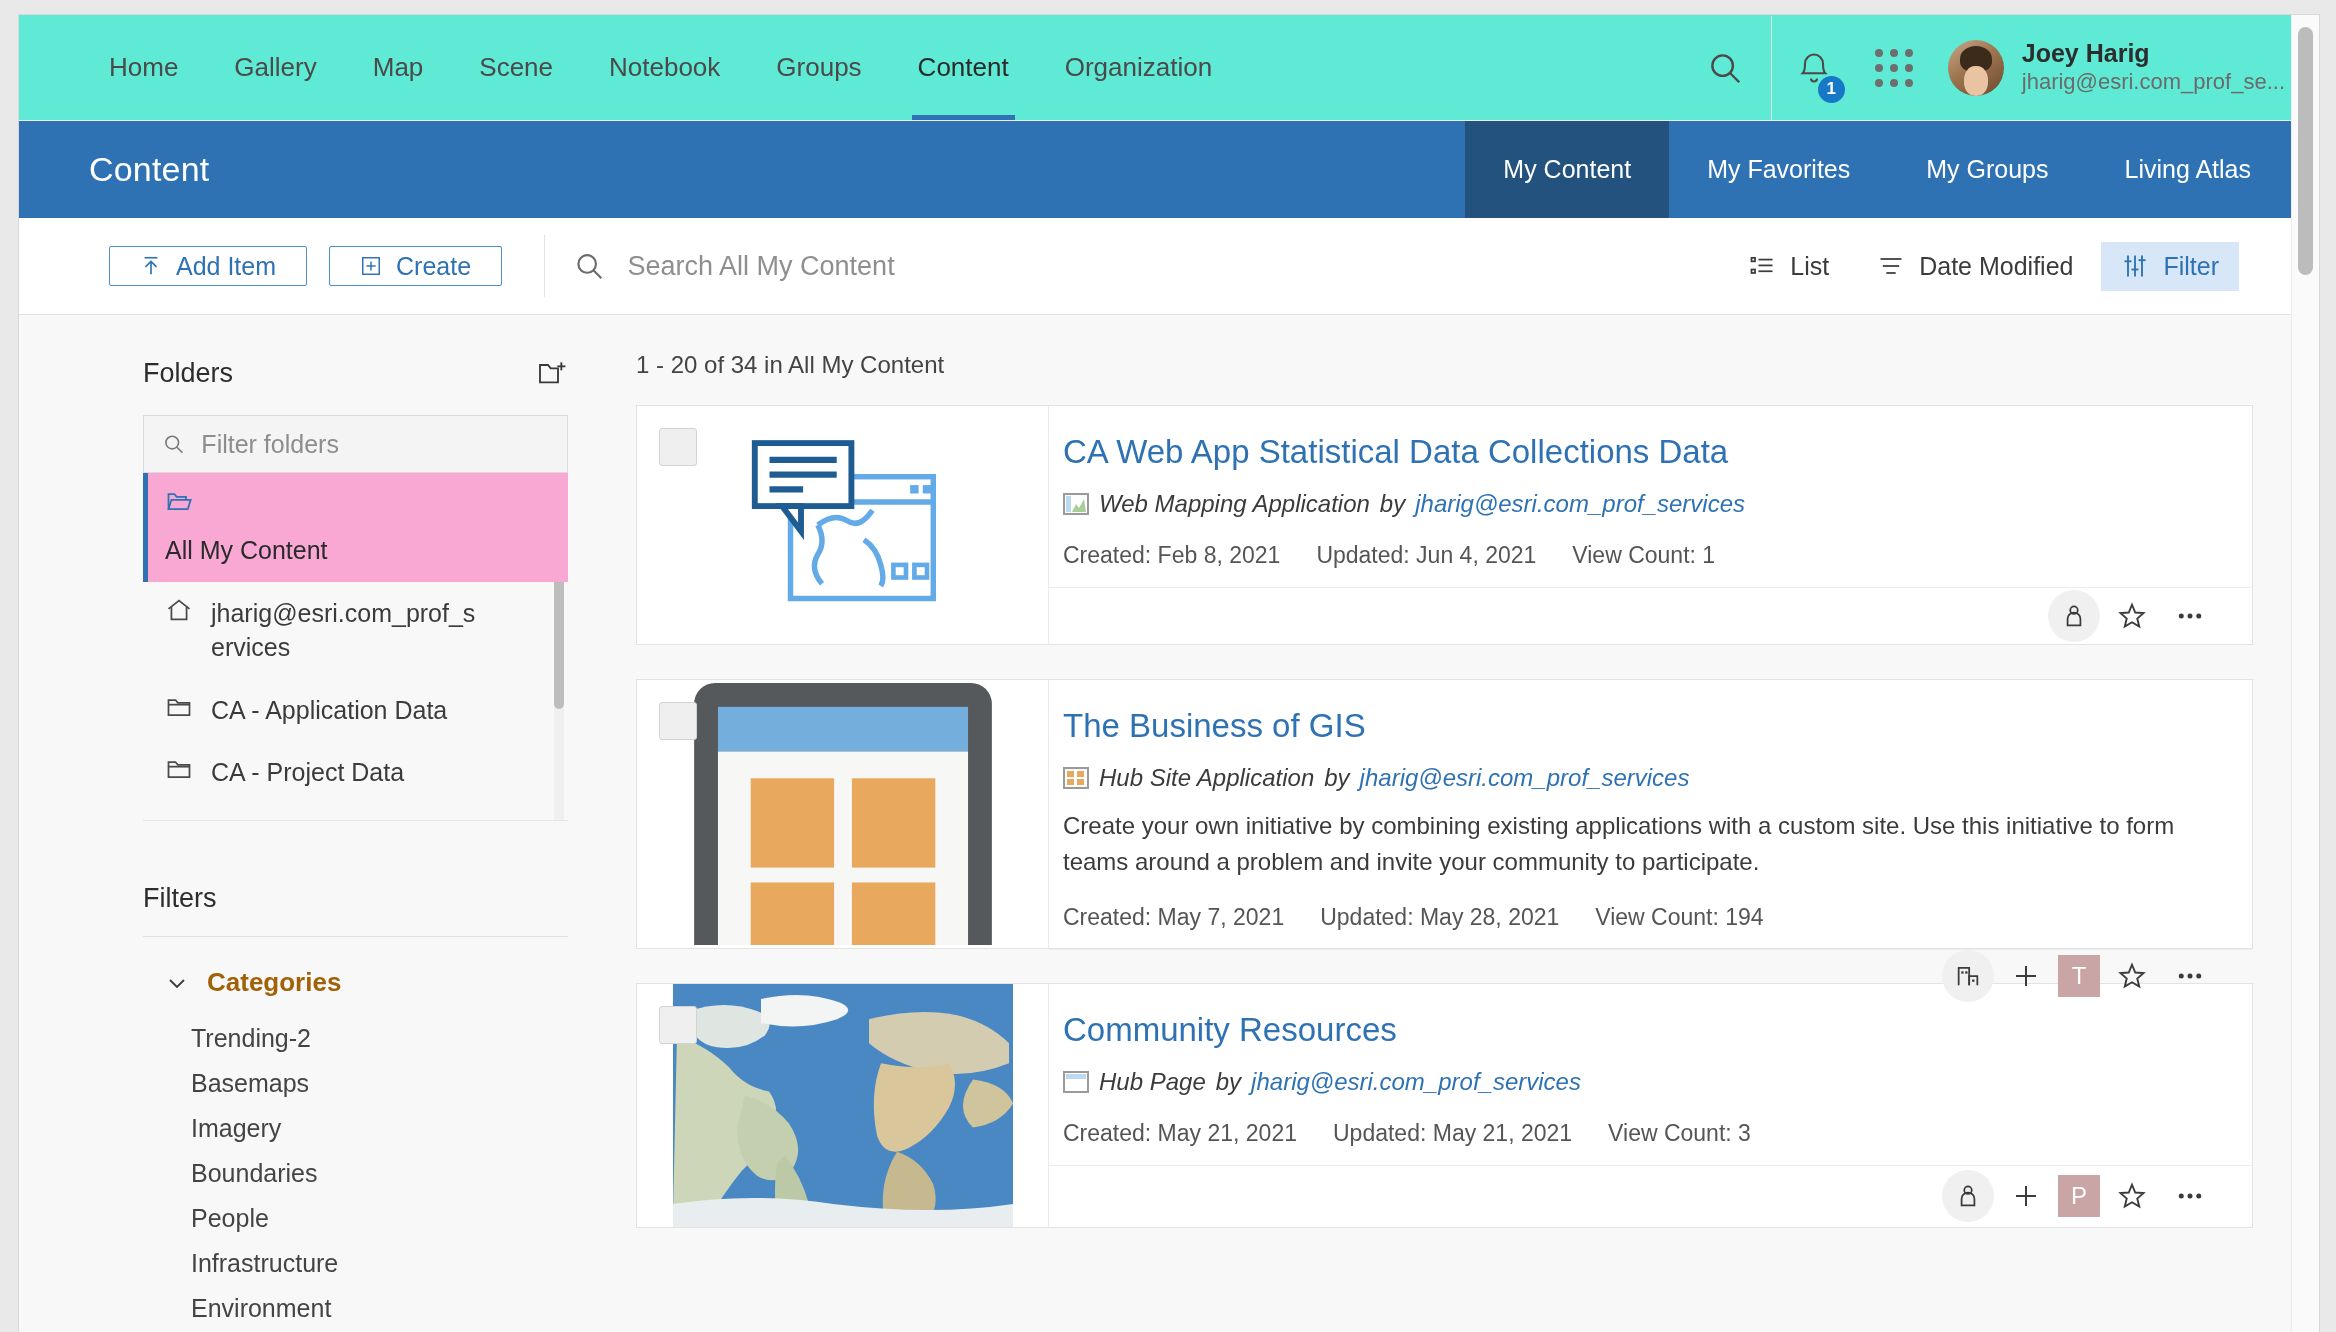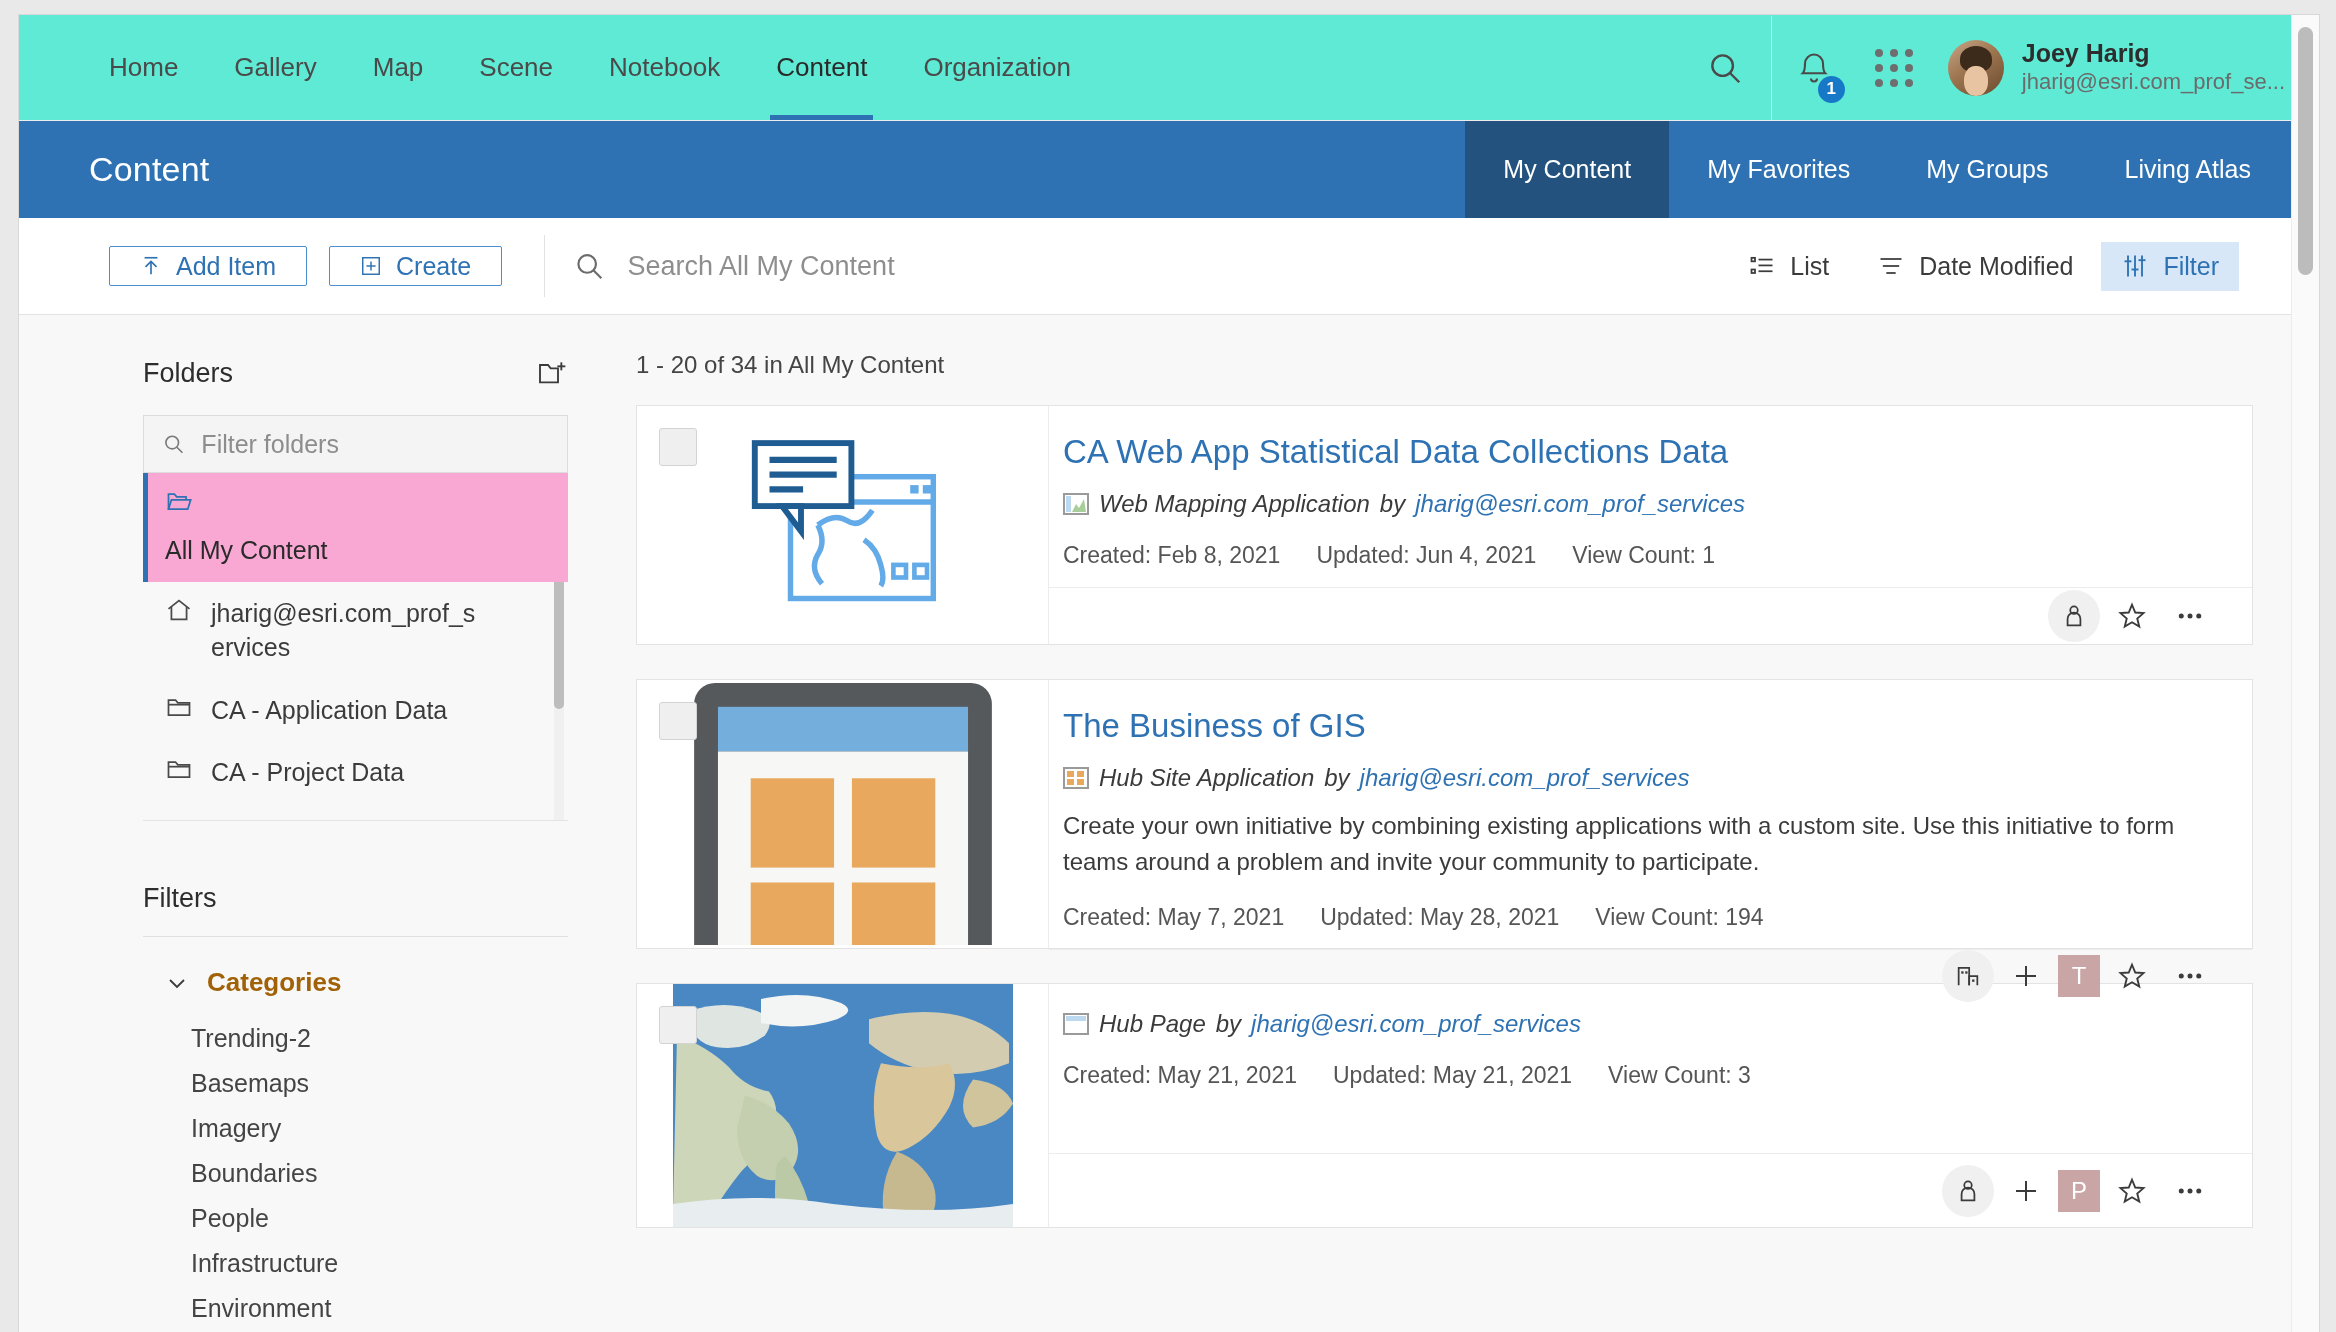--- a/index.html
+++ b/index.html
@@ -250,20 +250,21 @@
 
 <div id="page">
 
   <div class="topnav">
     <div class="topnav-links">
       <div class="navlink">Home</div>
       <div class="navlink">Gallery</div>
       <div class="navlink">Map</div>
       <div class="navlink">Scene</div>
       <div class="navlink">Notebook</div>
+      <div class="navlink">Groups</div>
       <div class="navlink active">Content</div>
       <div class="navlink">Organization</div>
     </div>
     <div class="topnav-right">
       <div class="nav-search">
         <svg width="38" height="38" viewBox="0 0 24 24" fill="none" stroke="#4a4a4a" stroke-width="1.5">
           <circle cx="10.5" cy="10.5" r="6.5"></circle>
             <line x1="15.3" y1="15.3" x2="21" y2="21"></line>
         </svg>
       </div>
@@ -607,20 +608,21 @@
             <path d="M56 86 q8 10 12 24 q4 12 -2 12 l-14 0 q-2 -20 0 -32z" fill="#bcc9a6"></path>
             <path d="M98 18 q24 -6 44 -2 q16 4 26 14 l0 10 q-20 8 -40 4 q-18 -4 -30 -14z" fill="#d3ccb0"></path>
             <path d="M104 40 q20 4 34 0 q6 10 0 22 q-8 14 -20 20 q-12 6 -16 -6 q-4 -20 2 -36z" fill="#d9c79b"></path>
             <path d="M112 84 q12 4 18 16 q4 12 -4 20 l-20 0 q-4 -20 6 -36z" fill="#c6b88f"></path>
             <path d="M150 48 q16 2 20 12 q-6 10 -20 12 q-10 -10 0 -24z" fill="#cfc49c"></path>
             <path d="M0 110 q40 -6 80 0 q50 6 90 0 l0 12 l-170 0z" fill="#e8eef0"></path>
           </svg>
         </div>
         <div class="card-body">
           <div class="card-main">
+            <div class="card-title">Community Resources</div>
             <div class="card-meta">
               <span class="typeicon">
                 <svg width="26" height="24" viewBox="0 0 26 24">
                   <rect x="1" y="2" width="24" height="20" fill="#fff" stroke="#9a9a9a" stroke-width="2"></rect>
                   <rect x="3" y="4" width="20" height="5" fill="#bcd9ef"></rect>
                 </svg>
               </span>
               <span>Hub Page</span>
               <span>by</span>
               <a>jharig@esri.com_prof_services</a>

